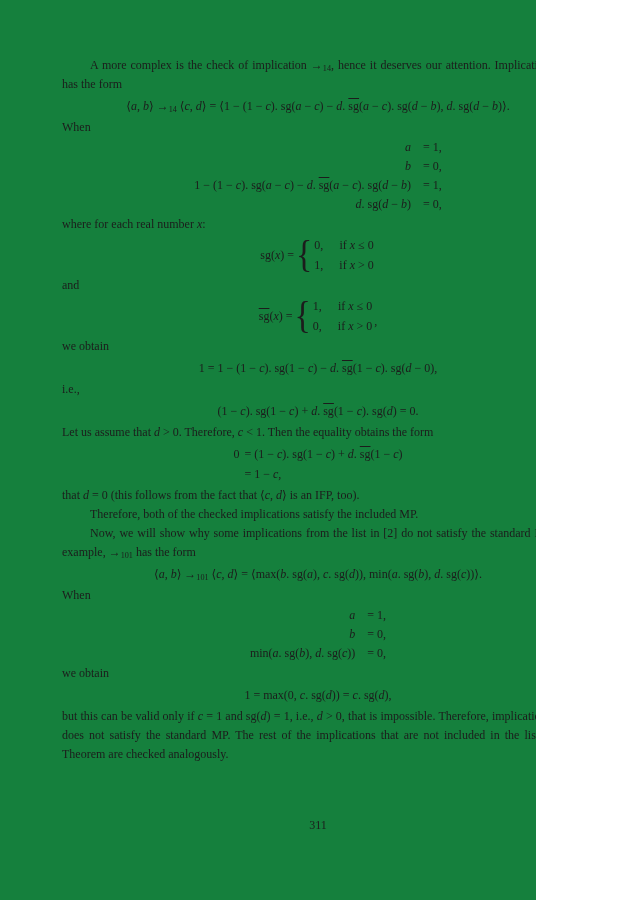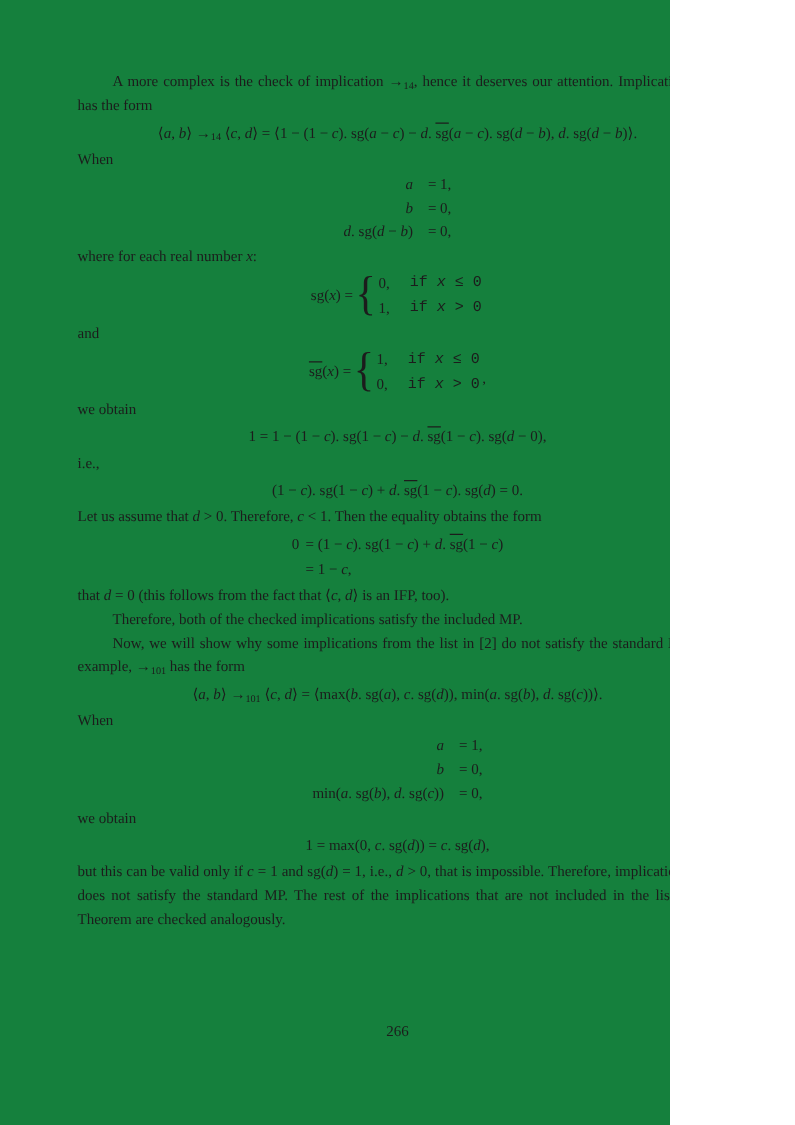--- a/index.html
+++ b/index.html
@@ -61,21 +61,21 @@
     line-height: 40px;
     transform: scaleY(1.12);
     font-weight: 400;
   }
   .cases {
     display: grid;
     grid-template-columns: auto auto;
     column-gap: 16px;
   }
   .case-val { line-height: 20px; text-align: left; }
-  .case-cond { line-height: 20px; text-align: center; font-family: Liberation Mono, monospace; }
+  .case-cond { line-height: 20px; text-align: center; }
   .case-trail { align-self: flex-end; padding-bottom: 5px; }
 
   
   .qed-para { position: relative; }
   .qed-box {
     position: absolute;
     right: 1px;
     bottom: 4px;
     width: 9px;
     height: 9px;
@@ -104,20 +104,24 @@
     <p class="short">When</p>
 
     <div class="sys">
       <div class="sys-row">
         <span class="sys-lhs"><i>a</i></span>
           <span class="sys-rhs">= 1,</span>
       </div>
       <div class="sys-row">
         <span class="sys-lhs"><i>b</i></span>
           <span class="sys-rhs">= 0,</span>
+      </div>
+      <div class="sys-row">
+        <span class="sys-lhs">1 − (1 − <i>c</i>). sg(<i>a</i> − <i>c</i>) − <i>d</i>. <span class="ov">sg</span>(<i>a</i> − <i>c</i>). sg(<i>d</i> − <i>b</i>)</span>
+          <span class="sys-rhs">= 1,</span>
       </div>
       <div class="sys-row">
         <span class="sys-lhs"><i>d</i>. sg(<i>d</i> − <i>b</i>)</span>
           <span class="sys-rhs">= 0,</span>
       </div>
     </div>
 
     <p class="short">where for each real number <i>x</i>:</p>
 
     <div class="cases-line">
@@ -198,14 +202,14 @@
 
     <div class="eq">1 = max(0, <i>c</i>. sg(<i>d</i>)) = <i>c</i>. sg(<i>d</i>),</div>
 
     <p class="qed-para">
       <span>but this can be valid only if <i>c</i> = 1 and sg(<i>d</i>) = 1, i.e., <i>d</i> &gt; 0, that is impossible. Therefore, implication →<sub>101</sub> does not satisfy the standard MP. The rest of the implications that are not included in the list of the Theorem are checked analogously.</span>
       <span class="qed-box"></span>
     </p>
 
   </div>
 
-  <div class="footer">266</div>
+  <div class="footer">311</div>
 </div>
 
 </body></html>

